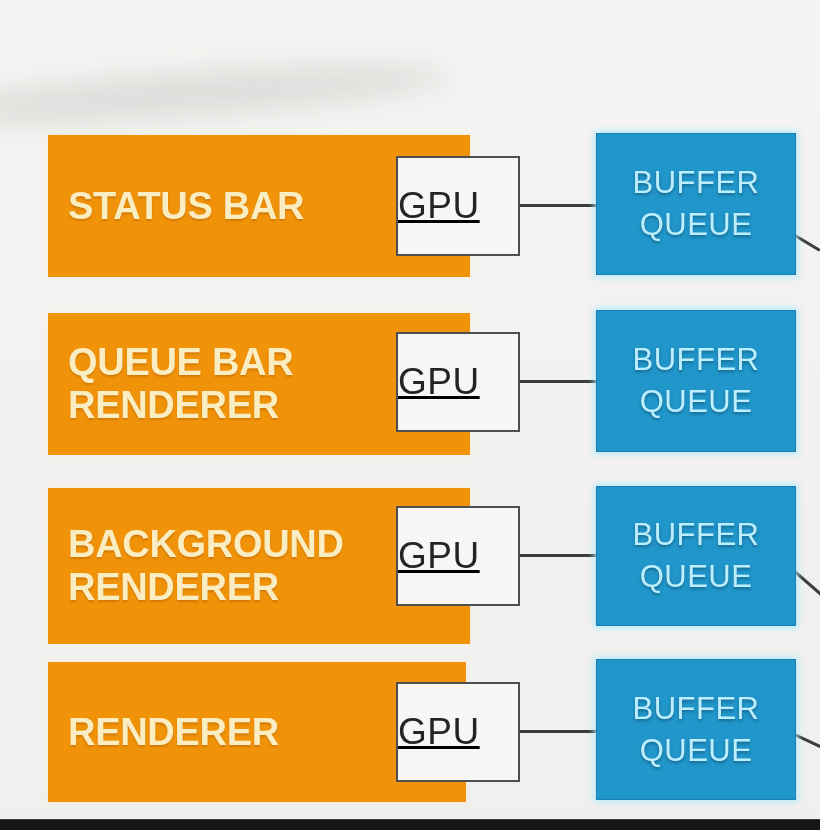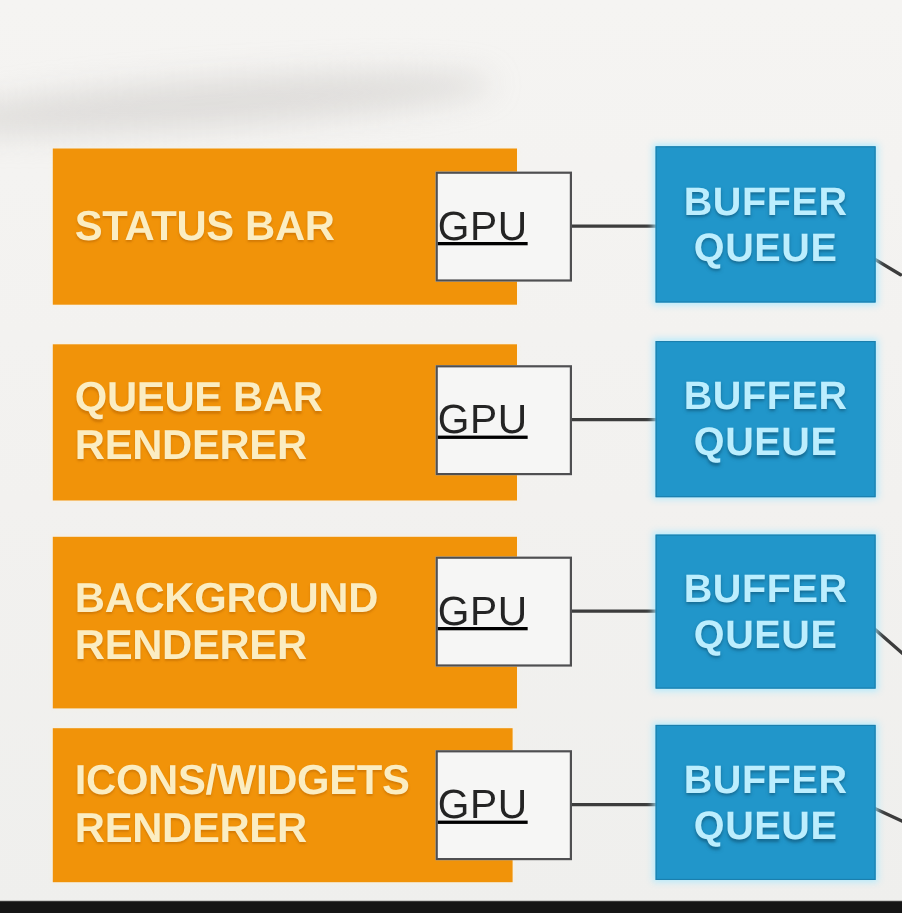--- a/index.html
+++ b/index.html
@@ -57,21 +57,21 @@
   .gpu1{top:156px;} .gpu2{top:332px;} .gpu3{top:506px;} .gpu4{top:682px;}
   
   .bq{
     position:absolute;left:596px;width:200px;
     background:#2196ca;border:1px solid #1b7fad;box-sizing:border-box;
     box-shadow:0 0 6px 2px rgba(168,233,255,0.85);
     display:flex;flex-direction:column;justify-content:center;align-items:center;
     z-index:2;
   }
   .bq .q{
-    font-weight:bold;font-size:36px;line-height:42px;letter-spacing:0.5px;
+    font-weight:normal;font-size:31px;line-height:42px;letter-spacing:0.5px;
     color:#bceefe;
     text-shadow:0 2px 3px rgba(16,86,120,0.7);
     white-space:nowrap;
   }
   .bq1{top:133px;height:142px;}
   .bq2{top:310px;height:142px;}
   .bq3{top:486px;height:140px;}
   .bq4{top:659px;height:141px;}
   
   .conn{
@@ -131,21 +131,20 @@
   <div class="conn co co3"></div>
   <div class="gpu gpu3">
     <span class="g">GPU</span>
   </div>
   <div class="bq bq3">
     <span class="q">BUFFER</span>
     <span class="q">QUEUE</span>
   </div>
 
   <div class="obox obox4">
-    <span class="lbl">ICONS/WIDGETS</span>
     <span class="lbl">RENDERER</span>
   </div>
   <div class="conn cg cg4"></div>
   <div class="conn co co4"></div>
   <div class="gpu gpu4">
     <span class="g">GPU</span>
   </div>
   <div class="bq bq4">
     <span class="q">BUFFER</span>
     <span class="q">QUEUE</span>

